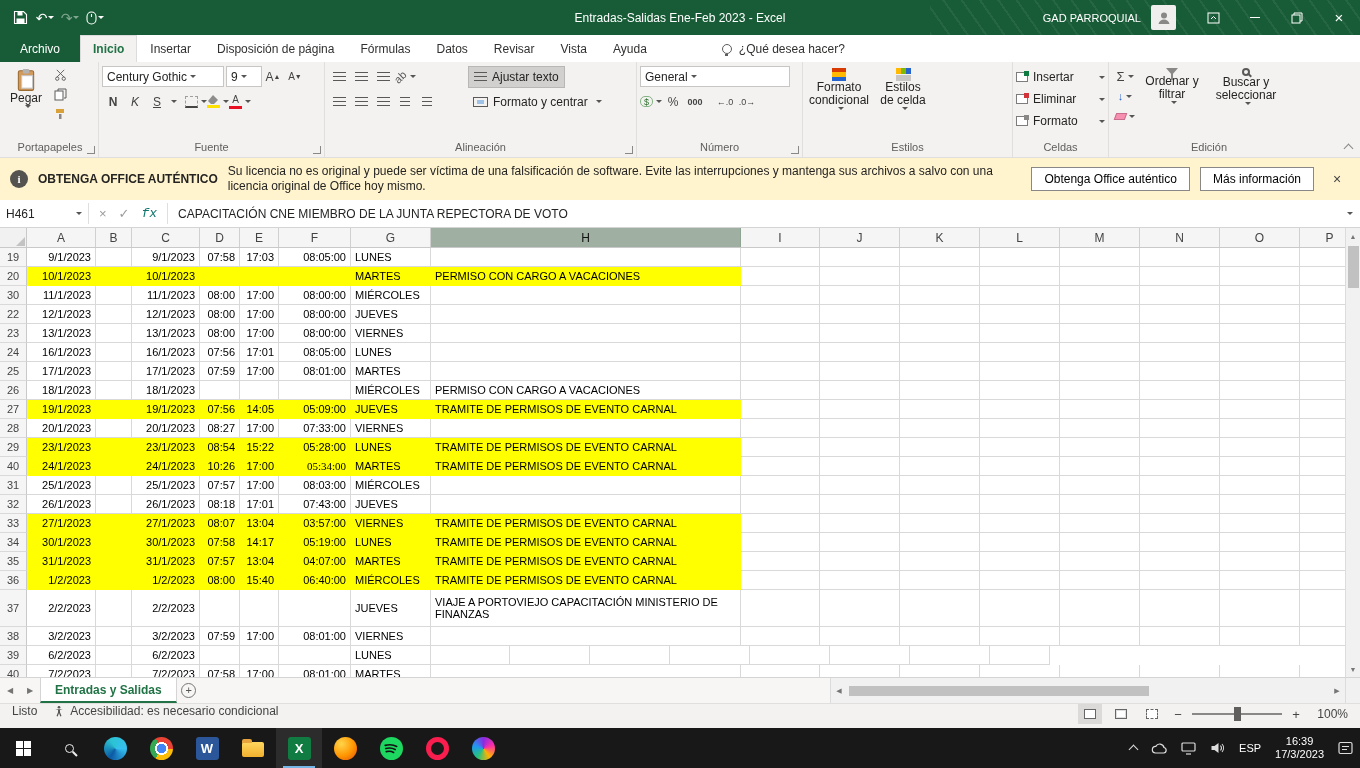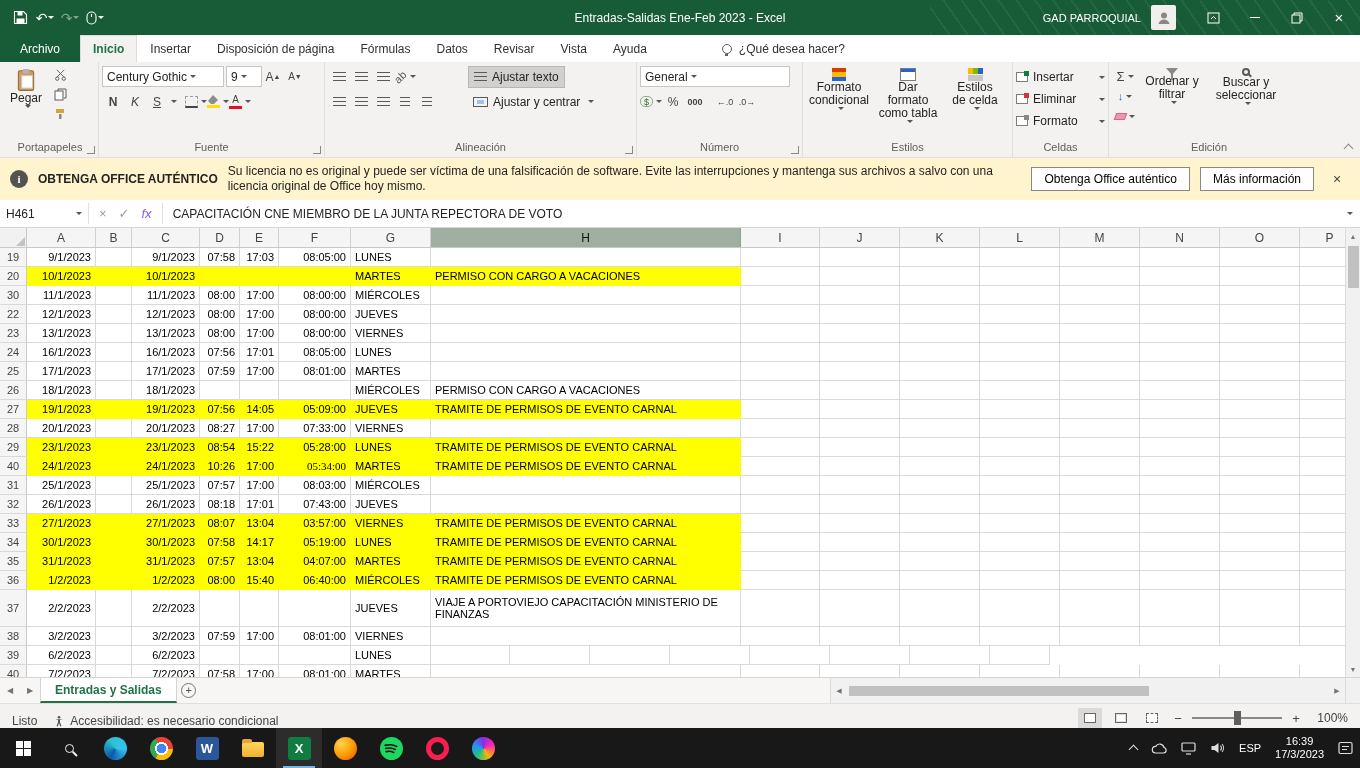--- a/index.html
+++ b/index.html
@@ -81,21 +81,21 @@
 .msg-btn{border:1px solid #8a8886;background:#fff;padding:4px 12px;font-size:12px;white-space:nowrap}
 .msg-close{width:26px;text-align:center;font-size:14px;color:#444}
 
 
 .fbar{height:28px;background:#fff;border-bottom:1px solid #d4d4d4;display:flex;align-items:stretch;flex-shrink:0}
 .namebox{width:88px;display:flex;align-items:center;padding:0 6px;font-size:12px}
 .namebox .caret{margin-left:auto}
 .fdiv{width:1px;background:#e1dfdd;margin:3px 0}
 .fxbtns{display:flex;align-items:center;gap:12px;padding:0 10px}
 .fx-x,.fx-ok{color:#9a9a9a;font-size:13px}
-.fx-fx{font-style:italic;font-family:Liberation Sans, sans-serif;font-size:13px;color:#8b5cf6}
+.fx-fx{font-style:italic;font-family:Liberation Mono, monospace;font-size:13px;color:#0f766e}
 .fml{flex:1;display:flex;align-items:center;padding-left:10px;font-size:12px;white-space:nowrap;overflow:hidden}
 .fexp{width:20px;display:flex;align-items:center;justify-content:center;color:#777}
 
 
 .sheet{flex:1;min-height:0;position:relative;background:#fff;display:flex;flex-direction:column}
 .cols{height:20px;display:flex;flex-shrink:0;background:#f5f5f5;border-bottom:1px solid #c9c9c9;width:1345px;overflow:hidden}
 .corner{width:27px;height:100%;background:#f1f1f1;border-right:1px solid #c9c9c9;position:relative;flex-shrink:0}
 .corner::after{content:"";position:absolute;right:1px;bottom:1px;border-left:9px solid transparent;border-bottom:9px solid #c3c3c3}
 .col-h{height:100%;display:flex;align-items:center;justify-content:center;border-right:1px solid #d0d0d0;font-size:12px;color:#444;flex-shrink:0}
 .col-h.sel{background:#9fb0a2;color:#111;border-right-color:#8ea391}
@@ -118,21 +118,21 @@
 .nav-arr{width:20px;display:flex;align-items:center;justify-content:center;font-size:8px;color:#757575}
 .sheettab{display:flex;align-items:center;padding:0 14px;background:#fff;border-left:1px solid #d4d4d4;border-right:1px solid #d4d4d4;border-bottom:2px solid #217346;color:#217346;font-weight:bold;font-size:12px;white-space:nowrap}
 .addsheet{width:24px;display:flex;align-items:center;justify-content:center}
 .addsheet .circ{width:15px;height:15px;border:1px solid #757575;border-radius:50%;display:flex;align-items:center;justify-content:center;font-size:11px;color:#555;line-height:1}
 .hscroll{margin-left:auto;width:515px;background:#f1f1f1;border-left:1px solid #dcdcdc;display:flex;align-items:center}
 .hs-btn{width:16px;display:flex;align-items:center;justify-content:center;font-size:7px;color:#757575}
 .hs-thumb{width:300px;height:10px;background:#c1c1c1;margin-left:2px}
 .corner2{width:15px;background:#f1f1f1;border-left:1px solid #dcdcdc}
 
 
-.statusbar{height:25px;background:#f3f2f1;border-top:1px solid #e1dfdd;display:flex;align-items:flex-end;font-size:12px;color:#444;flex-shrink:0}
+.statusbar{height:25px;background:#f3f2f1;border-top:1px solid #e1dfdd;display:flex;align-items:flex-start;font-size:12px;color:#444;flex-shrink:0}
 .sb-left{display:flex;align-items:center;gap:16px;padding-left:12px}
 .sb-access{display:flex;align-items:center;gap:5px}
 .sb-right{margin-left:auto;display:flex;align-items:center;gap:7px;padding-right:12px}
 .viewbtn{width:24px;height:20px;display:flex;align-items:center;justify-content:center}
 .viewbtn.active{background:#dcdad8}
 .vic{width:12px;height:10px;border:1px solid #666;background:#fff}
 .vic.layout{background:linear-gradient(#fff 0 0) center/8px 6px no-repeat,#ddd}
 .vic.brk{border-style:dashed}
 .zoomtrack{width:90px;height:2px;background:#8a8886;position:relative}
 .zoomthumb{position:absolute;left:42px;top:-6px;width:7px;height:14px;background:#605e5c}
@@ -367,21 +367,21 @@
               </div>
             <div class="minibtn">
                 <span class="bars" style="width:10px"></span>
               </div>
             <div class="minibtn">
                 <span class="bars" style="width:10px"></span>
               </div>
           </div>
           <div class="btn-flat">
             <span class="mergebox"></span>
-            <span>Ajustar y centrar</span>
+            <span>Formato y centrar</span>
             <span class="caret"></span>
           </div>
         </div>
       </div>
       <div class="rg-label">Alineación</div>
       <span class="launcher"></span>
     </div>
 
     <div class="rgroup" style="width:166px">
       <div style="flex:1">
@@ -404,25 +404,20 @@
       </div>
       <div class="rg-label">Número</div>
       <span class="launcher"></span>
     </div>
 
     <div class="rgroup" style="width:210px">
       <div class="rg-content">
         <div class="bigbtn" style="width:66px">
           <span class="cf-ic"></span>
           <span>Formato condicional</span>
-          <span class="caret"></span>
-        </div>
-        <div class="bigbtn" style="width:72px">
-          <span class="ft-ic"></span>
-          <span>Dar formato como tabla</span>
           <span class="caret"></span>
         </div>
         <div class="bigbtn" style="width:62px">
           <span class="cs-ic"></span>
           <span>Estilos de celda</span>
           <span class="caret"></span>
         </div>
       </div>
       <div class="rg-label">Estilos</div>
     </div>

